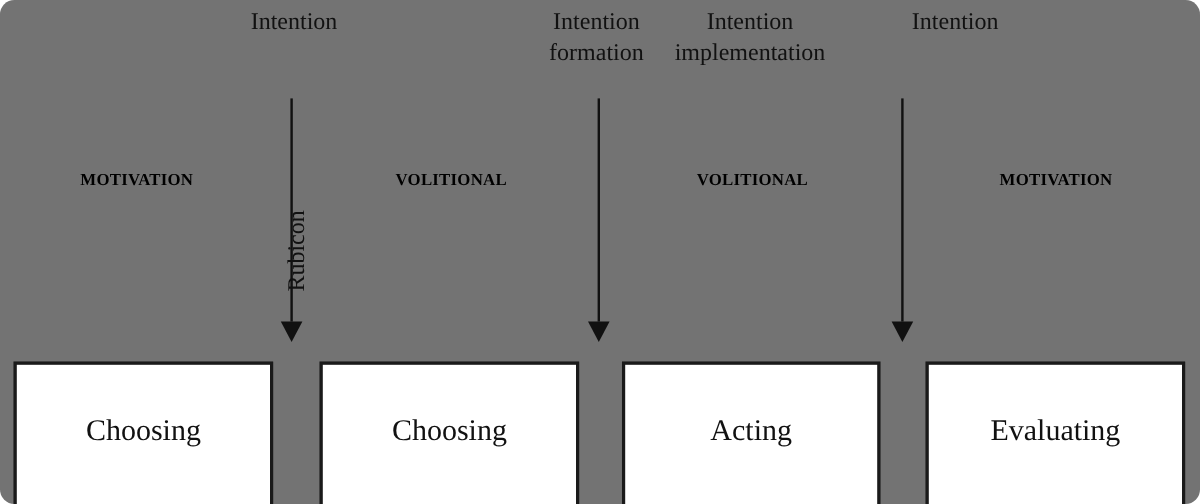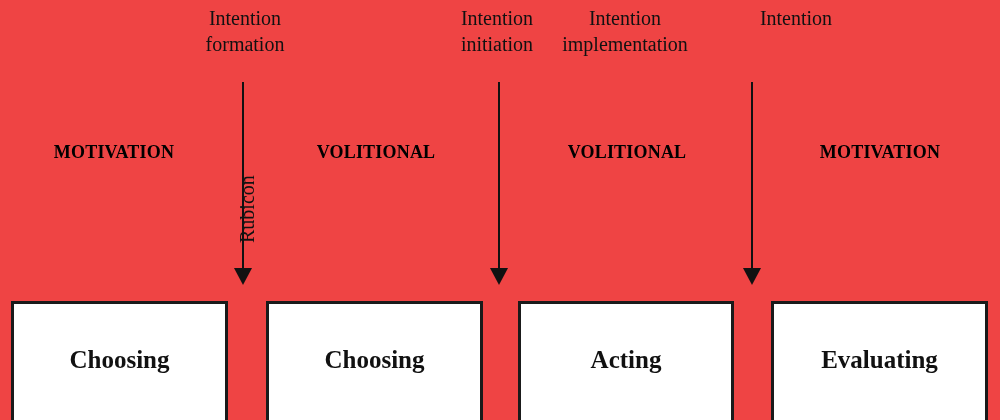--- a/index.html
+++ b/index.html
@@ -8,22 +8,23 @@
     background: #ffffff;
   }
   body {
     font-family: "Liberation Serif", "DejaVu Serif", serif;
     color: #000000;
   }
   #canvas {
     position: relative;
     width: 1000px;
     height: 420px;
-    background: #ef4444;
+    background: #737373;
     overflow: hidden;
+    border-radius: 12px;
   }
 
   
   .transition-label {
     position: absolute;
     text-align: center;
     font-size: 20px;
     line-height: 1.28;
     font-weight: 400;
     color: #111111;
@@ -70,21 +71,21 @@
   
   .phase {
     position: absolute;
     text-align: center;
     font-weight: 700;
     color: #000000;
     white-space: nowrap;
   }
   .phase .title {
     display: block;
-    font-size: 18px;
+    font-size: 14px;
     letter-spacing: 0.2px;
     line-height: 1.22;
   }
   .phase .sub {
     display: block;
     font-size: 22px;
     line-height: 1.22;
   }
 
   
@@ -92,40 +93,39 @@
     position: absolute;
     box-sizing: border-box;
     background: #ffffff;
     border: 3px solid #1a1a1a;
     display: flex;
     align-items: center;
     justify-content: center;
   }
   .stage-box .stage-label {
     font-size: 25px;
-    font-weight: 700;
+    font-weight: 400;
     color: #111111;
     white-space: nowrap;
     position: relative;
     top: -2px;
   }
 </style>
 </head>
 <body>
 
 <div id="canvas">
 
   <div class="transition-label" style="left:160px; top:6px; width:170px;">
     <span class="ln">Intention</span>
-    <span class="ln">formation</span>
   </div>
 
   <div class="transition-label" style="left:417px; top:6px; width:160px;">
     <span class="ln">Intention</span>
-    <span class="ln">initiation</span>
+    <span class="ln">formation</span>
   </div>
 
   <div class="transition-label" style="left:527px; top:6px; width:196px;">
     <span class="ln">Intention</span>
     <span class="ln">implementation</span>
   </div>
 
   <div class="transition-label" style="left:710px; top:6px; width:172px;">
     <span class="ln">Intention</span>
   </div>

